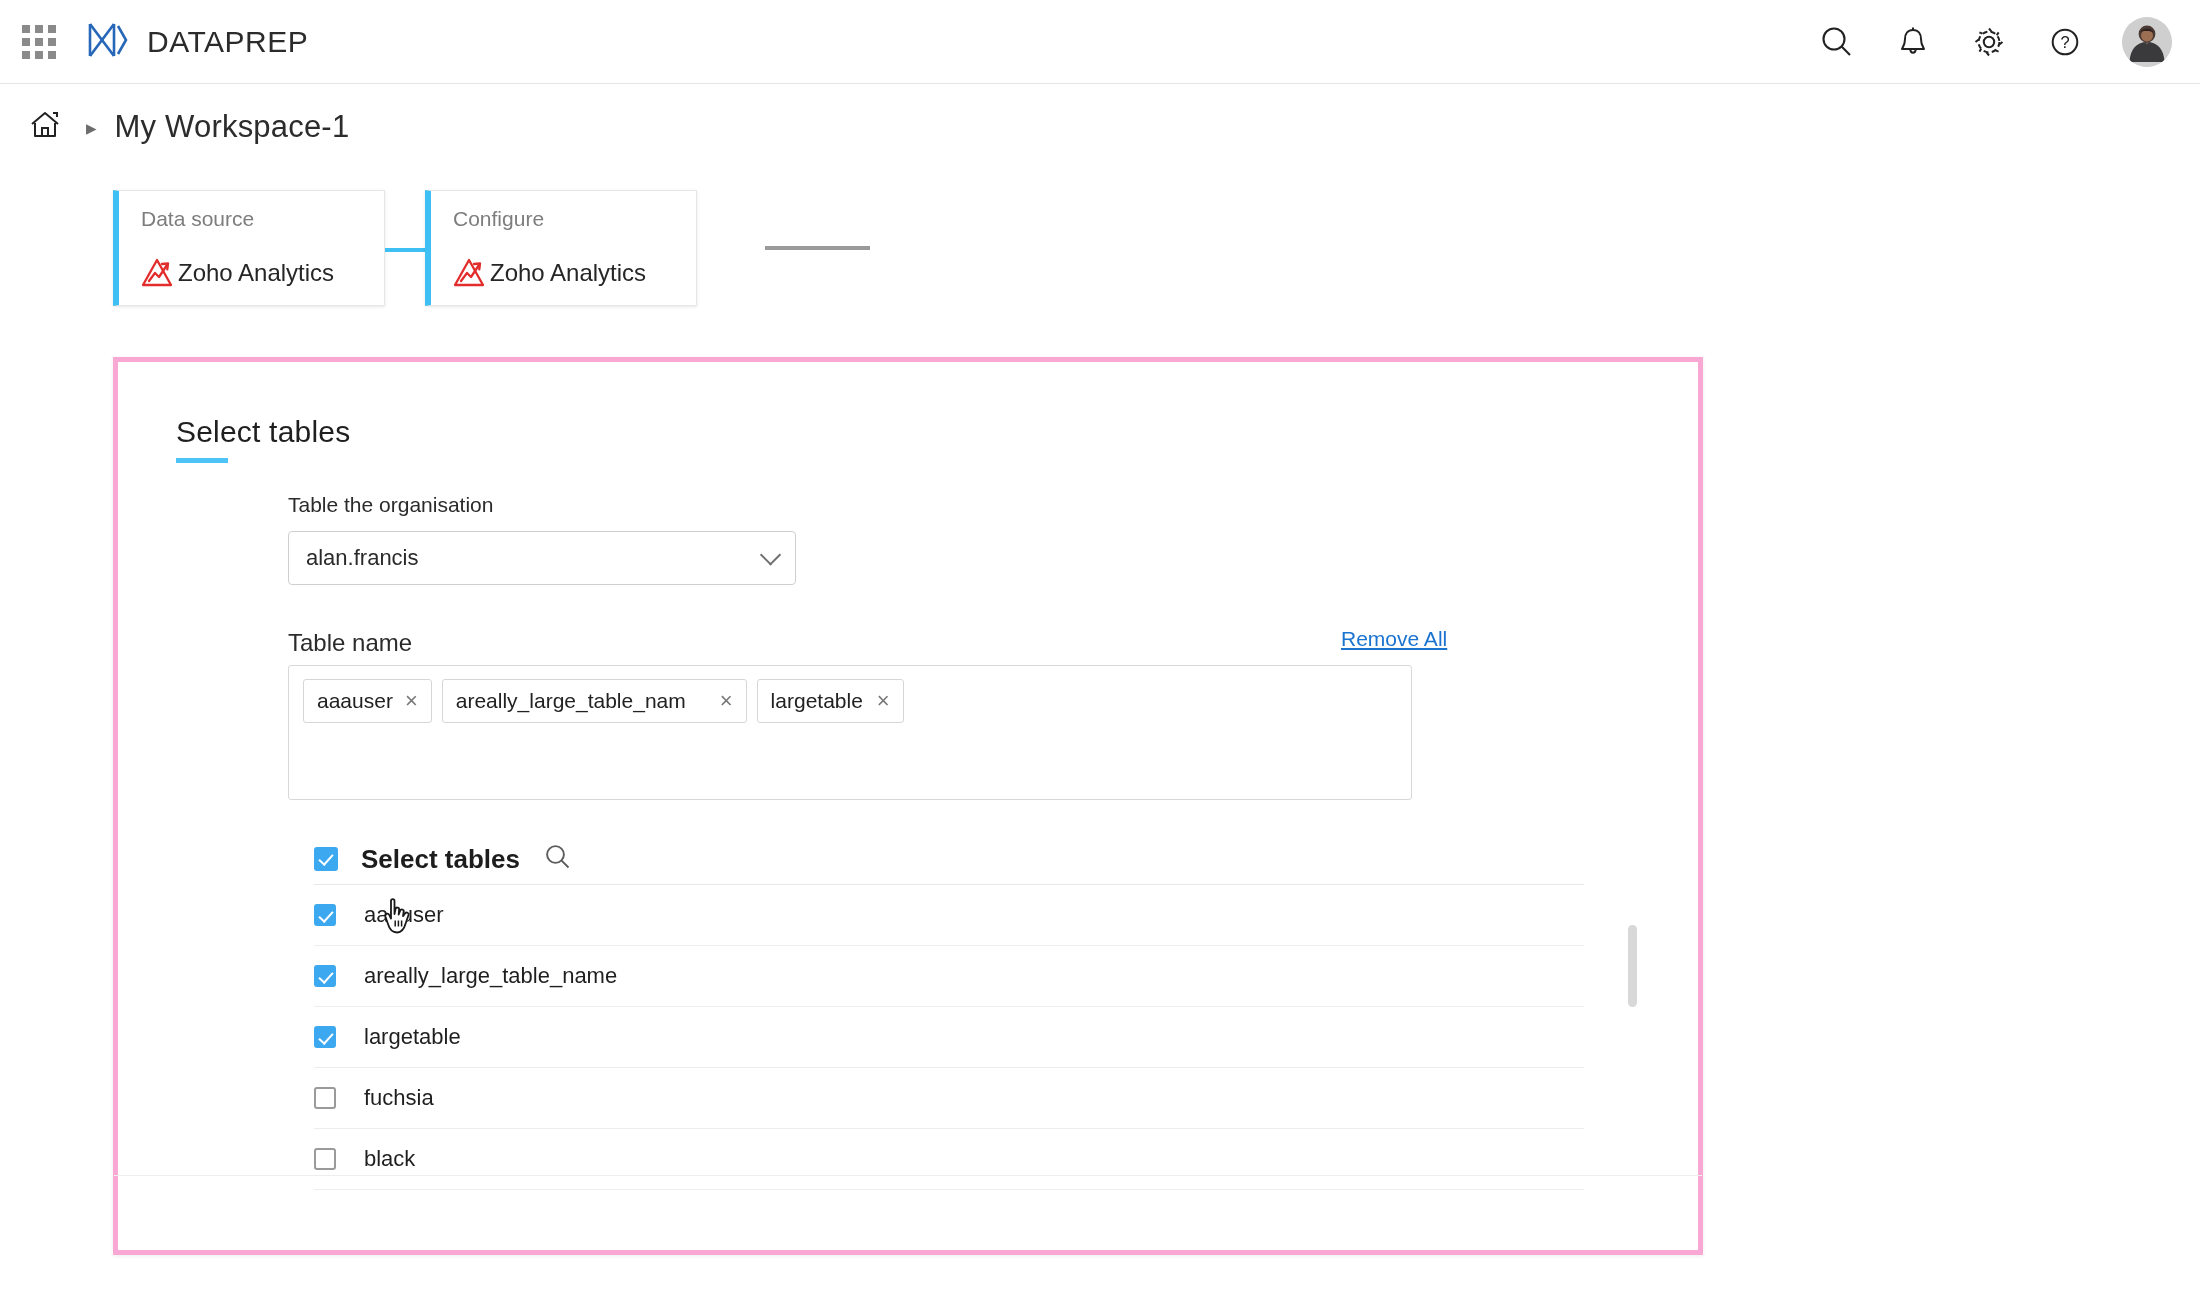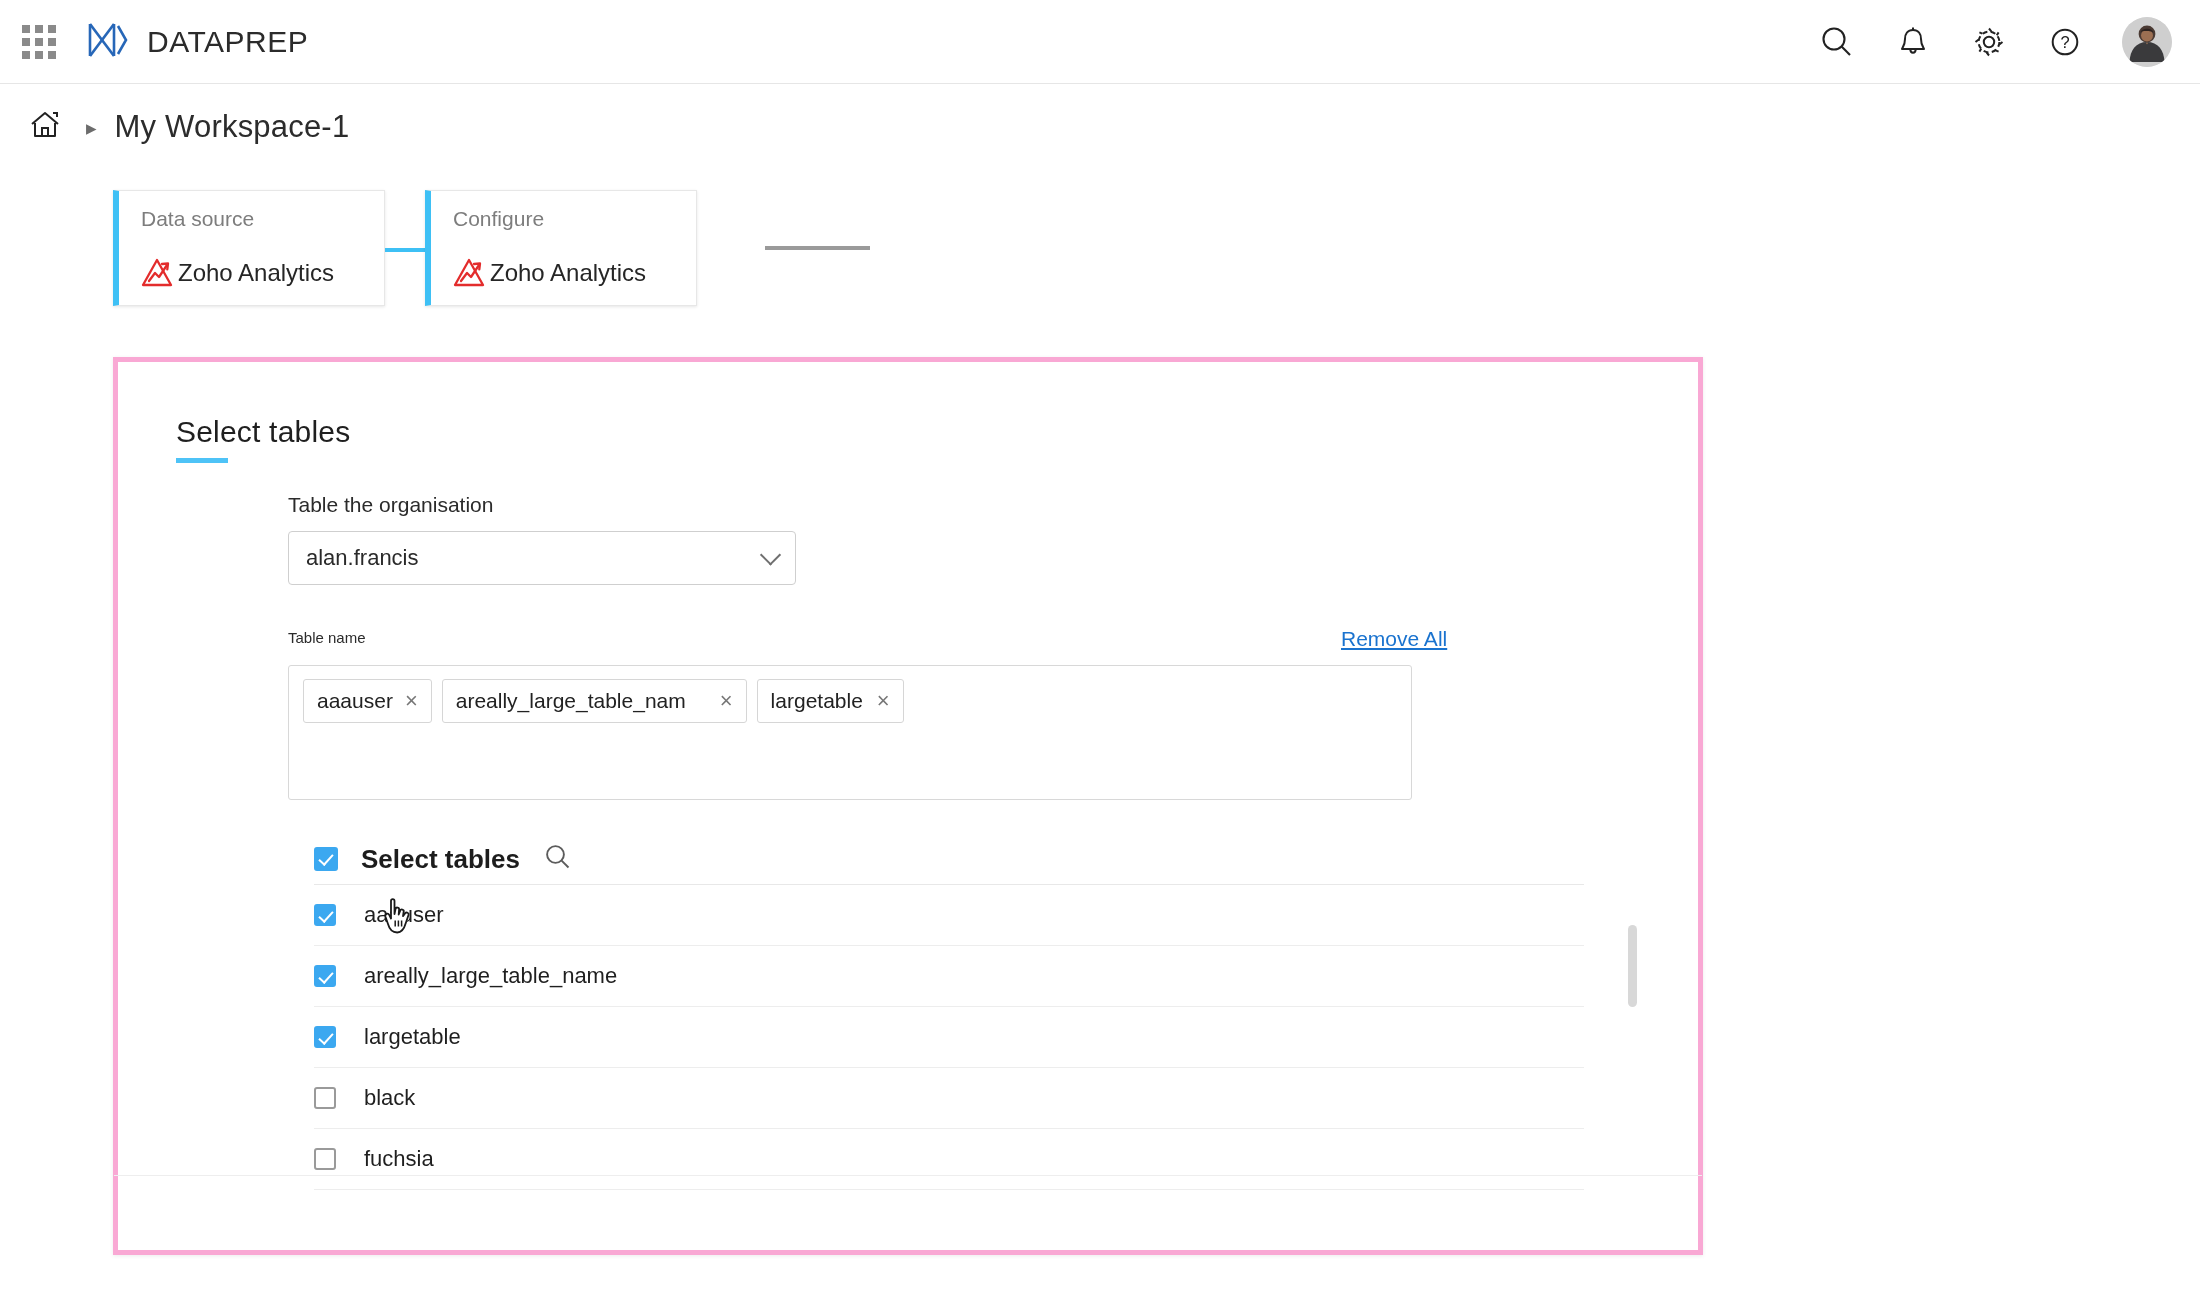--- a/index.html
+++ b/index.html
@@ -134,21 +134,21 @@
   }
   .sel .val { margin-left: 17px; font-size: 22px; color: #2a2a2a; }
   .sel .chev {
     position: absolute; right: 17px; top: 50%;
     width: 15px; height: 15px;
     border-right: 2px solid #6f6f6f; border-bottom: 2px solid #6f6f6f;
     transform: translateY(-70%) rotate(45deg);
   }
 
   
-  .tn-label { position: absolute; top: 267px; left: 170px; font-size: 15px; color: #2b2b2b; }
+  .tn-label { position: absolute; top: 267px; left: 170px; font-size: 24px; color: #2b2b2b; }
   .remove-all {
     position: absolute; top: 265px; left: 1175px;
     font-size: 21px; color: #1a73cf;
     text-decoration: underline; cursor: pointer; margin-left: 48px;
   }
   .tagbox {
     position: absolute; top: 303px; left: 170px;
     width: 1124px; height: 135px;
     border: 1px solid #d8d8d8; border-radius: 3px;
     background: #fff;
@@ -401,25 +401,25 @@
     <div class="row">
       <span class="cbx on"></span>
       <span class="rl">areally_large_table_name</span>
     </div>
     <div class="row">
       <span class="cbx on"></span>
       <span class="rl">largetable</span>
     </div>
     <div class="row">
       <span class="cbx"></span>
-      <span class="rl">black</span>
+      <span class="rl">fuchsia</span>
     </div>
     <div class="row">
       <span class="cbx"></span>
-      <span class="rl">fuchsia</span>
+      <span class="rl">black</span>
     </div>
   </div>
 
 </div>
 
 <div class="footer-sep"></div>
 <div class="list-scrollbar"></div>
 
 <div class="hand-cursor">
   <svg viewBox="0 0 44 48" width="44" height="48">

